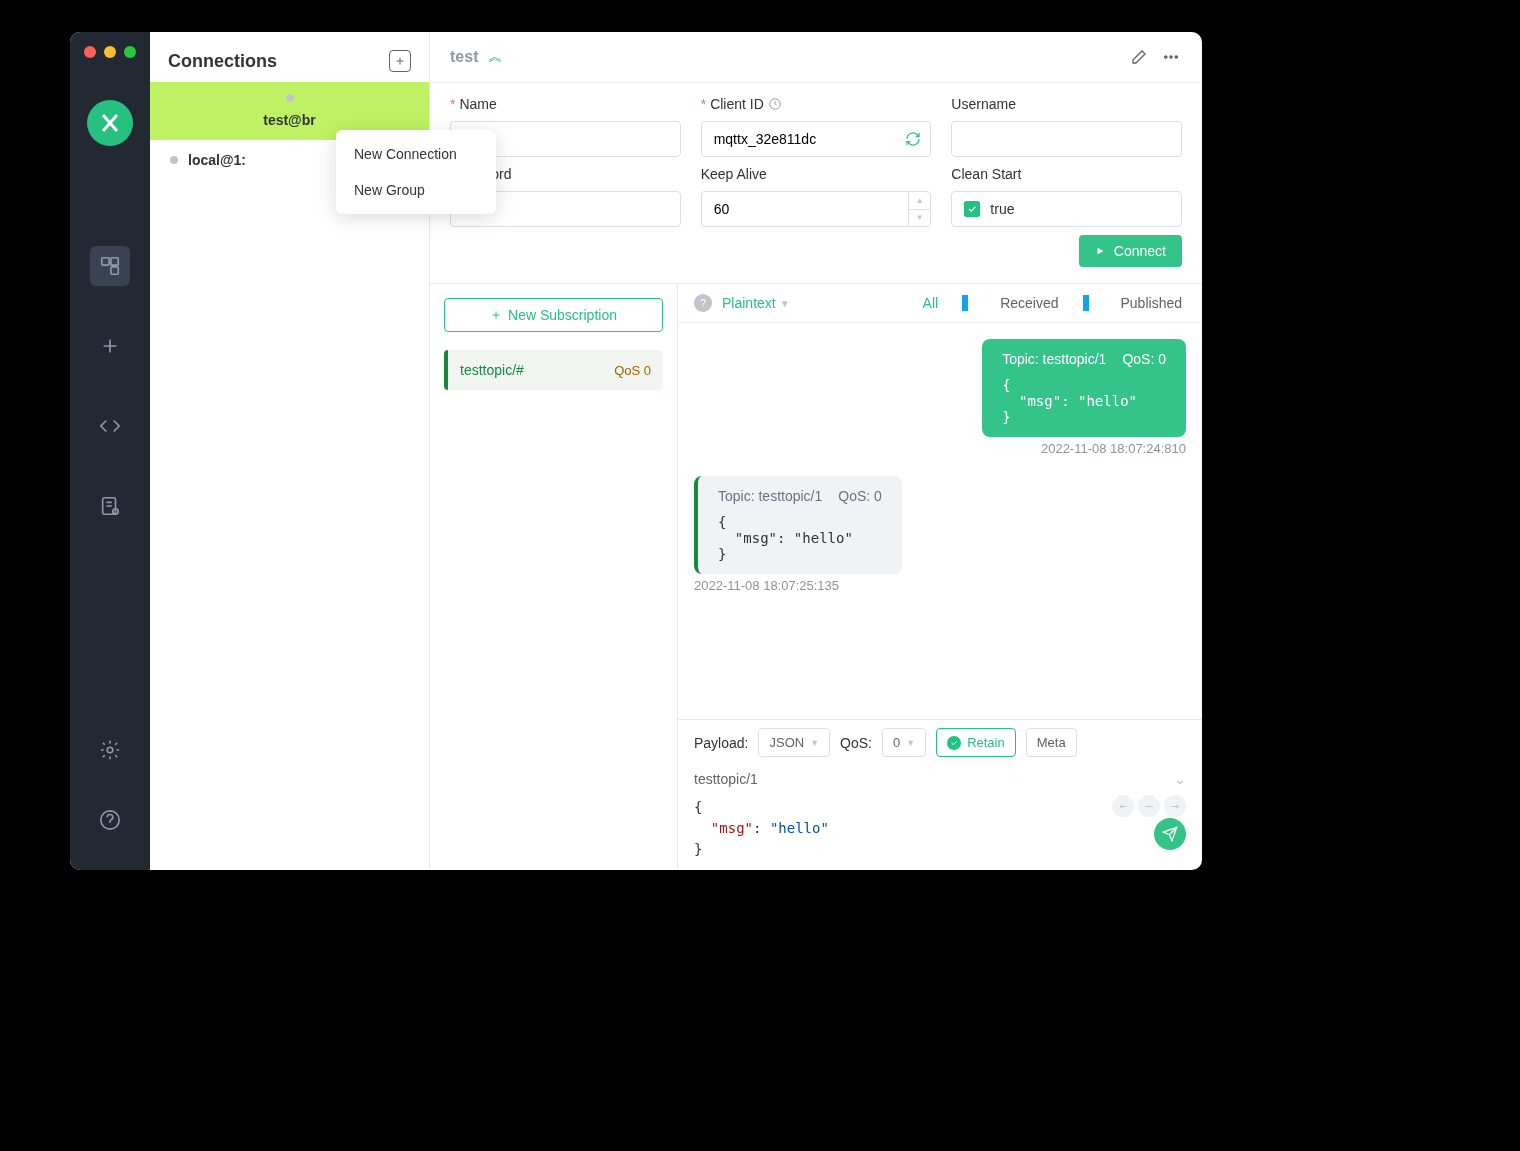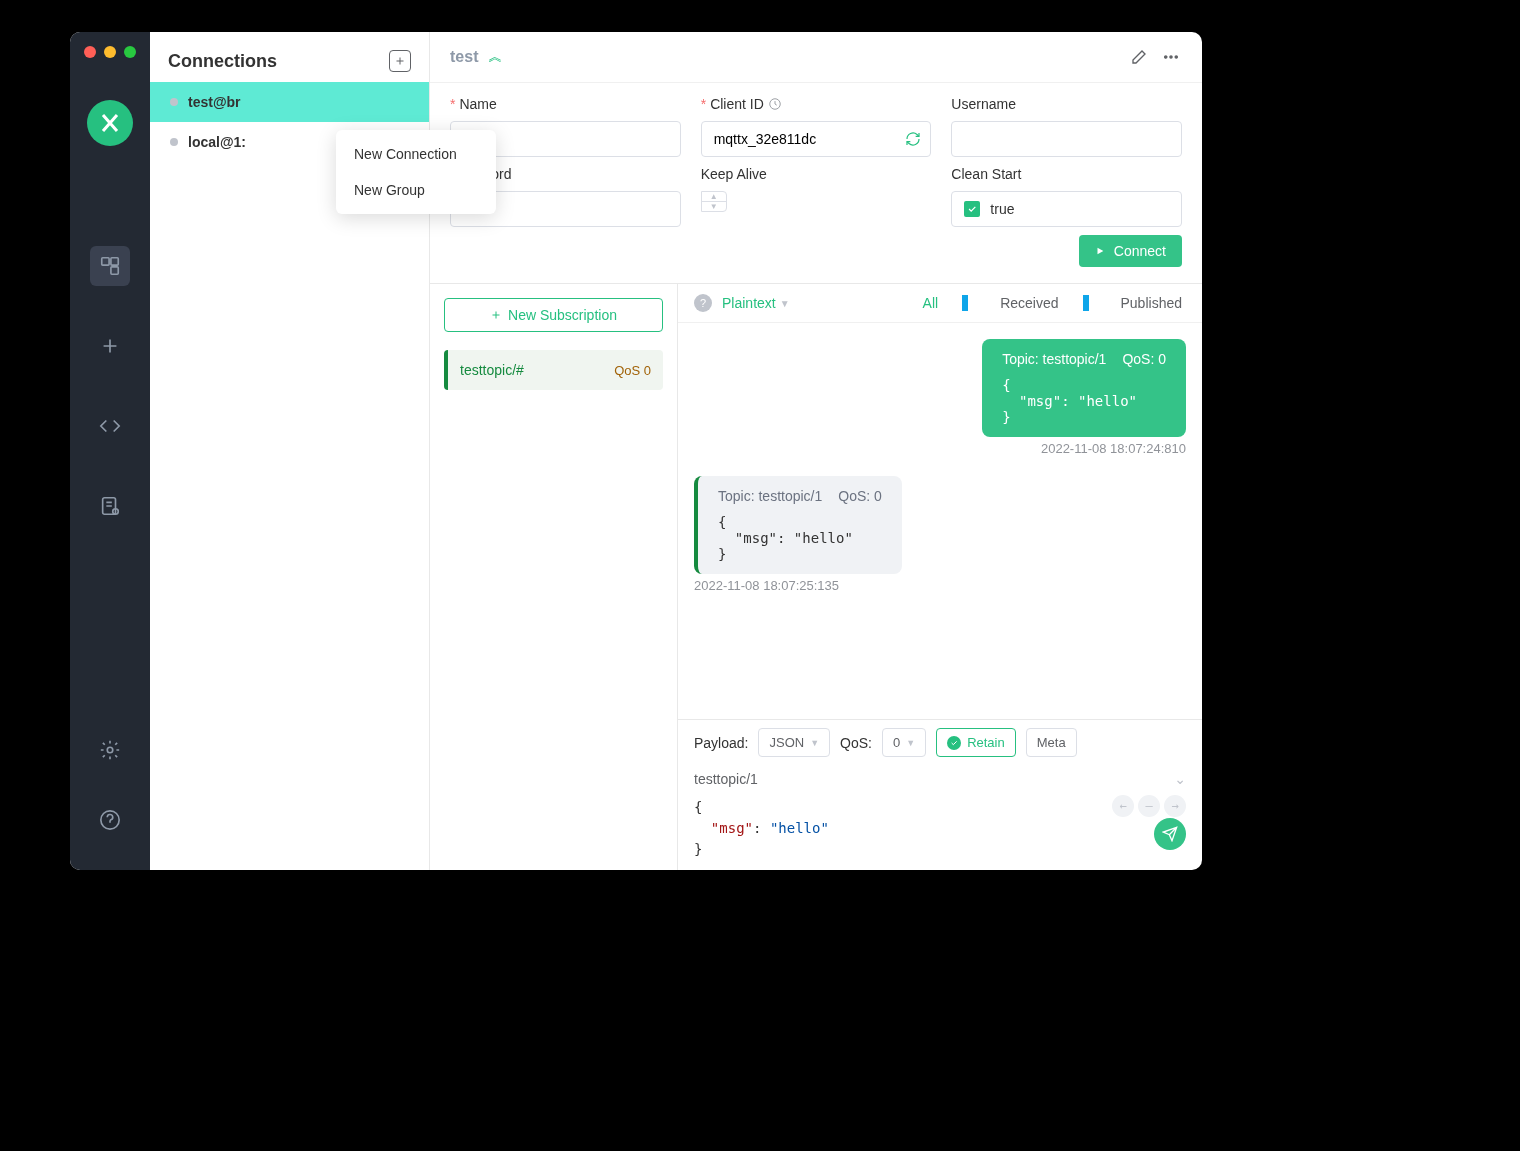--- a/index.html
+++ b/index.html
@@ -19,21 +19,21 @@
 .nav-spacer { flex: 1; }
 .nav-bottom .nav-item { margin-bottom: 30px; }
 
 
 .conn-panel { width: 280px; border-right: 1px solid #e8e8e8; display: flex; flex-direction: column; position: relative; }
 .conn-header { display: flex; justify-content: space-between; align-items: center; padding: 18px 18px 10px; }
 .conn-header h2 { font-size: 18px; font-weight: 700; }
 .plus-btn { width: 22px; height: 22px; border: 1.5px solid #606266; border-radius: 4px; display: flex; align-items: center; justify-content: center; cursor: pointer; }
 .plus-btn svg { width: 12px; height: 12px; stroke: #606266; stroke-width: 2; }
 .conn-item { padding: 12px 20px; display: flex; align-items: center; gap: 10px; cursor: pointer; font-weight: 600; font-size: 14px; }
-.conn-item.active { background: #5eead4; }
+.conn-item.active { background: #bef264; flex-direction: column; }
 .conn-dot { width: 8px; height: 8px; border-radius: 50%; background: #c0c4cc; }
 .dropdown { position: absolute; top: 98px; left: 186px; width: 160px; background: #fff; border-radius: 6px; box-shadow: 0 4px 20px rgba(0,0,0,.15); padding: 6px 0; z-index: 10; }
 .dropdown-item { padding: 10px 18px; cursor: pointer; font-size: 14px; }
 
 
 .main { flex: 1; display: flex; flex-direction: column; }
 .topbar { display: flex; align-items: center; padding: 14px 20px; gap: 10px; border-bottom: 1px solid #f0f0f0; }
 .topbar-title { font-size: 16px; font-weight: 600; color: #8e99a8; }
 .collapse-icon { color: #26c080; font-size: 14px; }
 .topbar-spacer { flex: 1; }
@@ -244,20 +244,21 @@
           <div class="form-label">
               <span>Password</span>
             </div>
           <input class="input" type="password" value="" style="">
         </div>
         <div class="form-col">
           <div class="form-label">
               <span>Keep Alive</span>
             </div>
           <div class="num-input">
+              <input class="input" value="60" style="">
               <div class="num-btns">
                 <span>▲</span>
                 <span>▼</span>
               </div>
             </div>
         </div>
         <div class="form-col">
           <div class="form-label">
               <span>Clean Start</span>
             </div>

